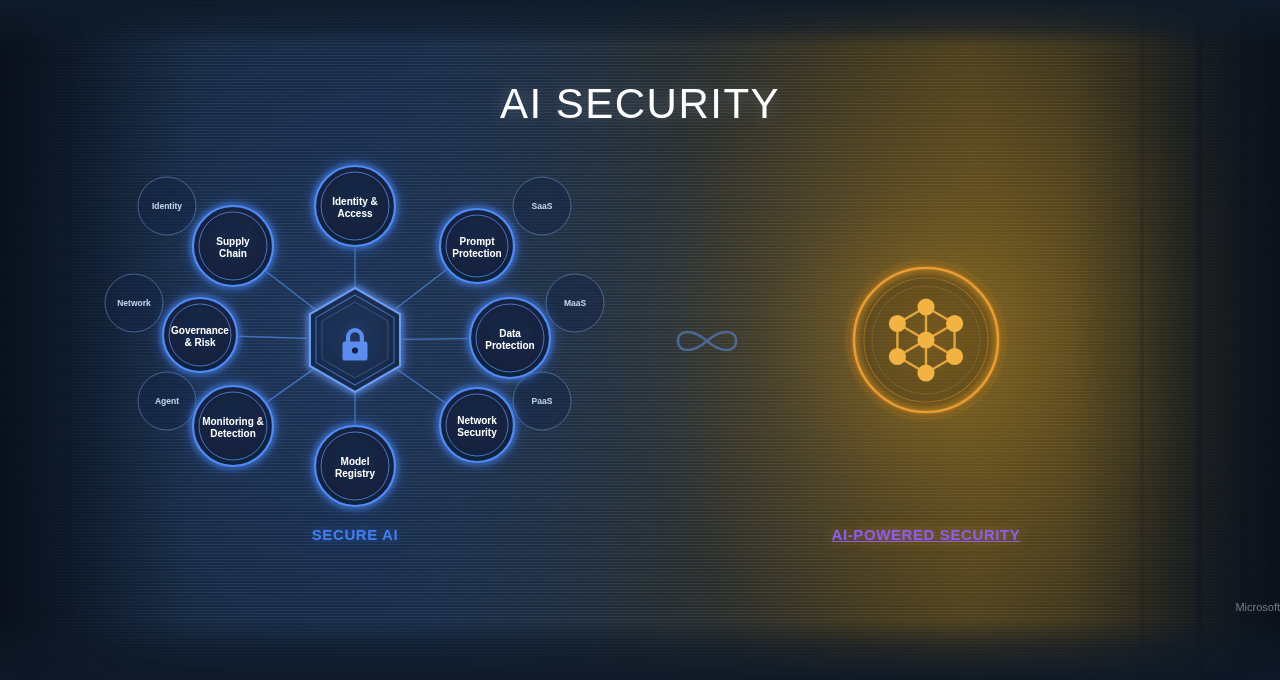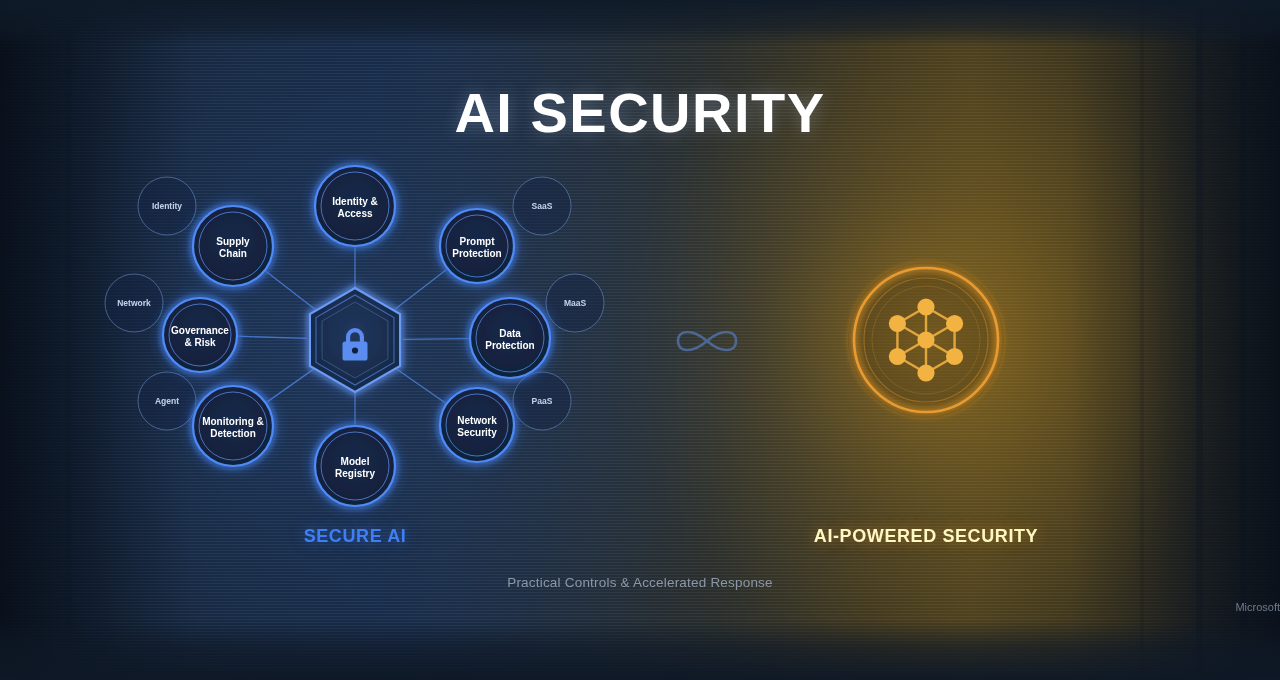--- a/index.html
+++ b/index.html
@@ -70,22 +70,22 @@
     background-image:
       repeating-linear-gradient(0deg, #ffffff 0 1px, transparent 1px 3px);
   }
 
   
   .title {
     position: absolute;
     left: 0; right: 0;
     top: 80px;
     text-align: center;
-    font-size: 56px;
-    font-weight: bold;
+    font-size: 42px;
+    font-weight: normal;
     letter-spacing: 1.5px;
     color: #ffffff;
     text-shadow: 0 0 18px rgba(200,220,255,.30);
   }
 
   
   #diagram {
     position: absolute;
     inset: 0;
   }
@@ -103,38 +103,39 @@
     font-family: "Liberation Sans", sans-serif;
     font-size: 8.5px;
     font-weight: bold;
     text-anchor: middle;
     opacity: .92;
   }
 
   
   .cap {
     position: absolute;
-    font-size: 18px;
+    font-size: 15px;
     font-weight: bold;
     letter-spacing: .6px;
     white-space: nowrap;
   }
   .cap-secure {
     left: 355px;
     top: 526px;
     transform: translateX(-50%);
     color: #3f7ff5;
     text-shadow: 0 0 14px rgba(63,127,245,.55);
   }
   .cap-powered {
     left: 926px;
     top: 526px;
     transform: translateX(-50%);
-    color: #fef9c3;
+    color: #8b5cf6;
     text-shadow: 0 0 14px rgba(240,161,58,.5);
+    text-decoration: underline;
   }
   .tagline {
     position: absolute;
     left: 0; right: 0;
     top: 575px;
     text-align: center;
     font-size: 13.5px;
     color: #8c98a8;
     letter-spacing: .2px;
   }
@@ -313,15 +314,14 @@
         <circle cx="954.5788383248864" cy="356.5" r="8.6" fill="#f2b342"></circle>
         <circle cx="926" cy="373" r="8.6" fill="#f2b342"></circle>
         <circle cx="897.4211616751136" cy="356.5" r="8.6" fill="#f2b342"></circle>
         <circle cx="897.4211616751136" cy="323.5" r="8.6" fill="#f2b342"></circle>
         <circle cx="926" cy="340" r="8.6" fill="#f2b342"></circle>
       </g>
   </svg>
 
   <div class="cap cap-secure">SECURE AI</div>
   <div class="cap cap-powered">AI-POWERED SECURITY</div>
-  <div class="tagline">Practical Controls &amp; Accelerated Response</div>
   <div class="brand">Microsoft</div>
 </div>
 
 </body></html>

